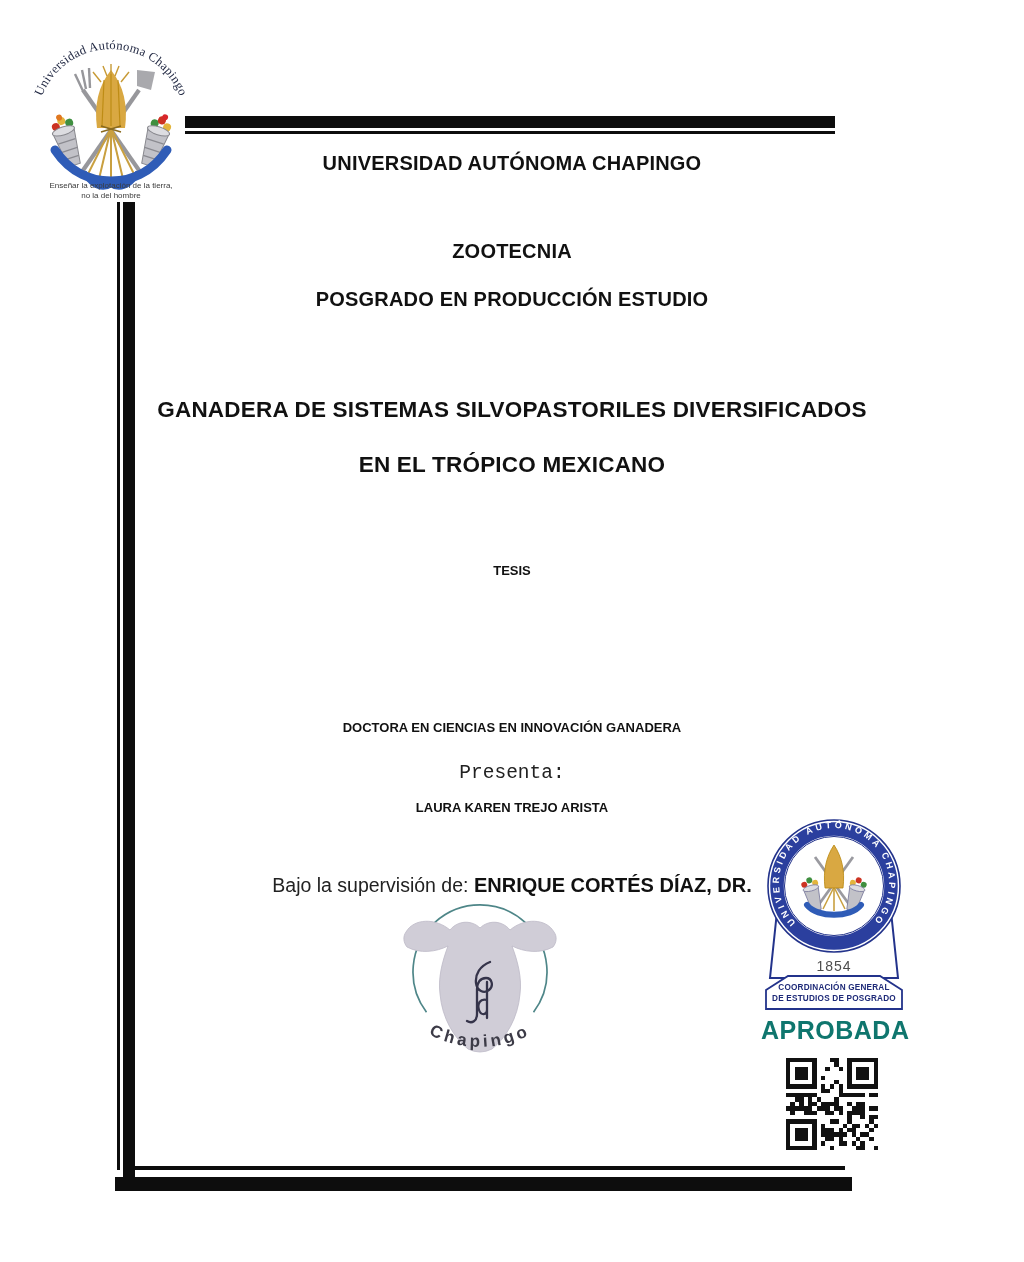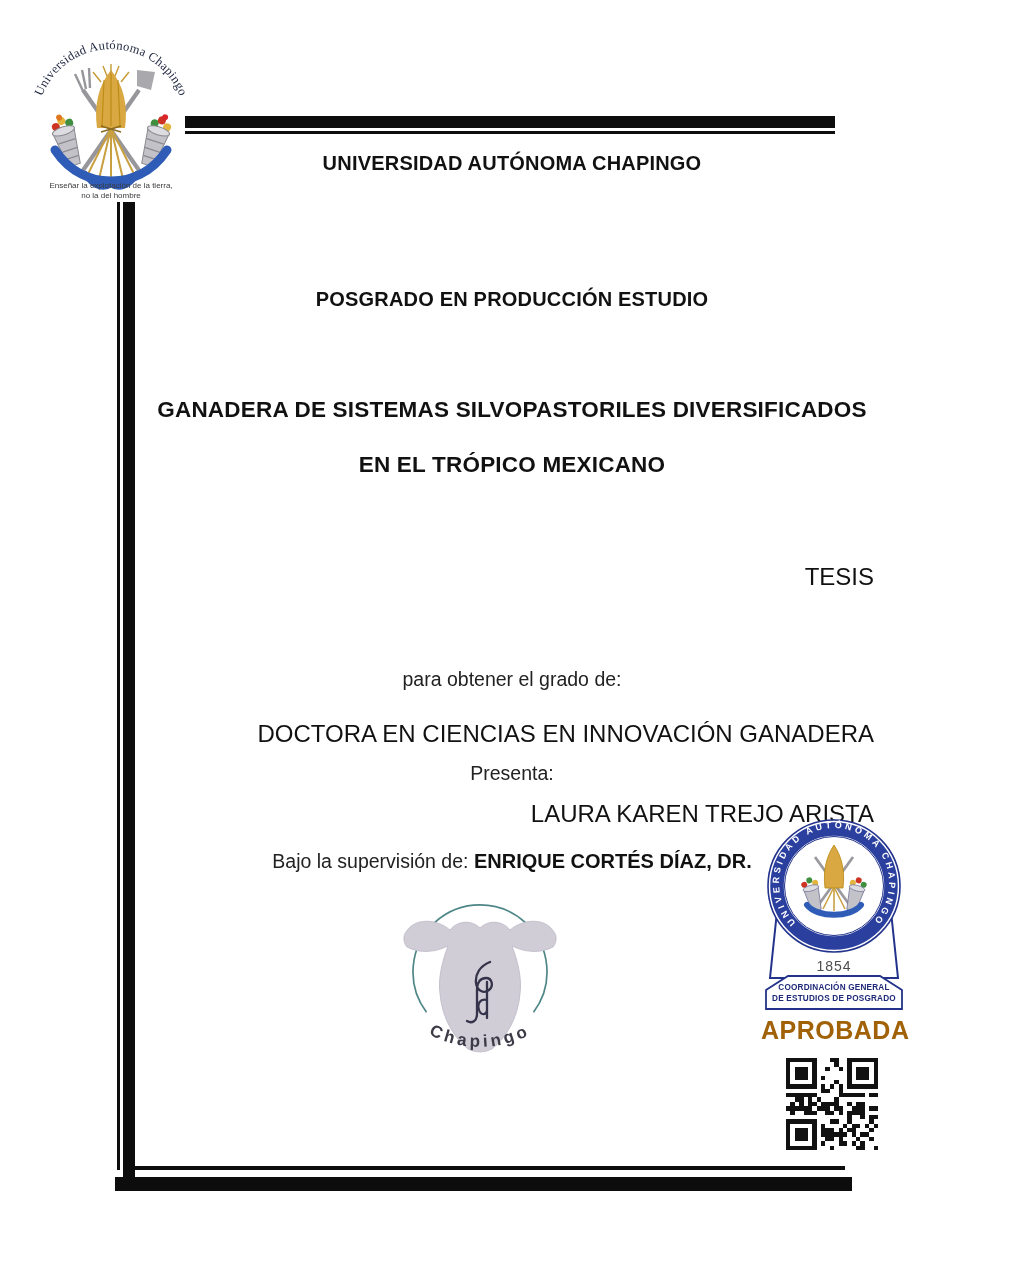--- a/index.html
+++ b/index.html
@@ -7,24 +7,24 @@
   #page {
     position:relative; width:1024px; height:1262px; background:#ffffff;
     font-family:"Liberation Sans", sans-serif; color:#1a1a1a; overflow:hidden;
   }
   .abs { position:absolute; }
   .rule { background:#0d0d0d; }
   .ctext { position:absolute; left:150px; width:724px; text-align:center; white-space:nowrap; }
   .h-bold { font-weight:bold; font-size:20px; letter-spacing:0.2px; color:#111; }
   .t-title { font-weight:bold; font-size:22.5px; letter-spacing:0.2px; color:#111; }
   .t-body { font-size:19.5px; color:#222; }
-  .t-bold { font-weight:normal; font-size:24px; color:#111;text-align:right; }
+  .t-bold { font-weight:bold; font-size:13px; color:#111; }
   .approved {
     position:absolute; left:761px; top:1016px; width:146px; text-align:center;
-    font-weight:bold; font-size:25px; letter-spacing:0.5px; color:#a16207; white-space:nowrap;
+    font-weight:bold; font-size:25px; letter-spacing:0.5px; color:#0f766e; white-space:nowrap;
   }
   svg text { font-family:"Liberation Sans", sans-serif; }
   .serif-arc { font-family:"Liberation Serif", serif; }
 </style>
 </head>
 <body>
 
 <div id="page">
 
   <div class="abs rule" style="left:185px; top:116px; width:650px; height:12px;"></div>
@@ -102,31 +102,31 @@
         <path d="M 60,146 C 68,158 78,162 86,156" stroke-width="6"></path>
         <path d="M 112,146 C 104,158 94,162 86,156" stroke-width="6"></path>
       </g>
 
       <text x="86" y="160" text-anchor="middle" font-size="8" fill="#3a3a3a">Enseñar la explotación de la tierra,</text>
       <text x="86" y="170" text-anchor="middle" font-size="8" fill="#3a3a3a">no la del hombre</text>
     </svg>
   </div>
 
   <div class="ctext h-bold" style="top:152px;">UNIVERSIDAD AUTÓNOMA CHAPINGO</div>
+  <div class="ctext h-bold" style="top:240px;">ZOOTECNIA</div>
   <div class="ctext h-bold" style="top:288px;">POSGRADO EN PRODUCCIÓN ESTUDIO</div>
 
   <div class="ctext t-title" style="top:397px;">GANADERA DE SISTEMAS SILVOPASTORILES DIVERSIFICADOS</div>
   <div class="ctext t-title" style="top:452px;">EN EL TRÓPICO MEXICANO</div>
 
   <div class="ctext t-bold" style="top:563px;">TESIS</div>
-  <div class="ctext t-body" style="top:668px;">para obtener el grado de:</div>
   <div class="ctext t-bold" style="top:720px;">DOCTORA EN CIENCIAS EN INNOVACIÓN GANADERA</div>
-  <div class="ctext t-body" style="top:762px;">Presenta:</div>
+  <div class="ctext t-body" style="top:762px;font-family:Liberation Mono, monospace;">Presenta:</div>
   <div class="ctext t-bold" style="top:800px;">LAURA KAREN TREJO ARISTA</div>
-  <div class="ctext t-body" style="top:850px;">
+  <div class="ctext t-body" style="top:874px;">
     <span>Bajo la supervisión de: </span><span style="font-weight:bold; color:#111; font-size:20px;">ENRIQUE CORTÉS DÍAZ, DR.</span>
   </div>
 
   <div class="abs" style="left:378px; top:892px; width:204px; height:172px;">
     <svg width="204" height="172" viewBox="0 0 204 172">
       <defs>
         <path id="arcC" d="M 30,128 A 110,110 0 0 0 174,128" fill="none"></path>
       </defs>
 
       <path d="M 48.5,120.3 A 67,67 0 1 1 155.5,120.3" fill="none" stroke="#4e8688" stroke-width="1.7"></path>

